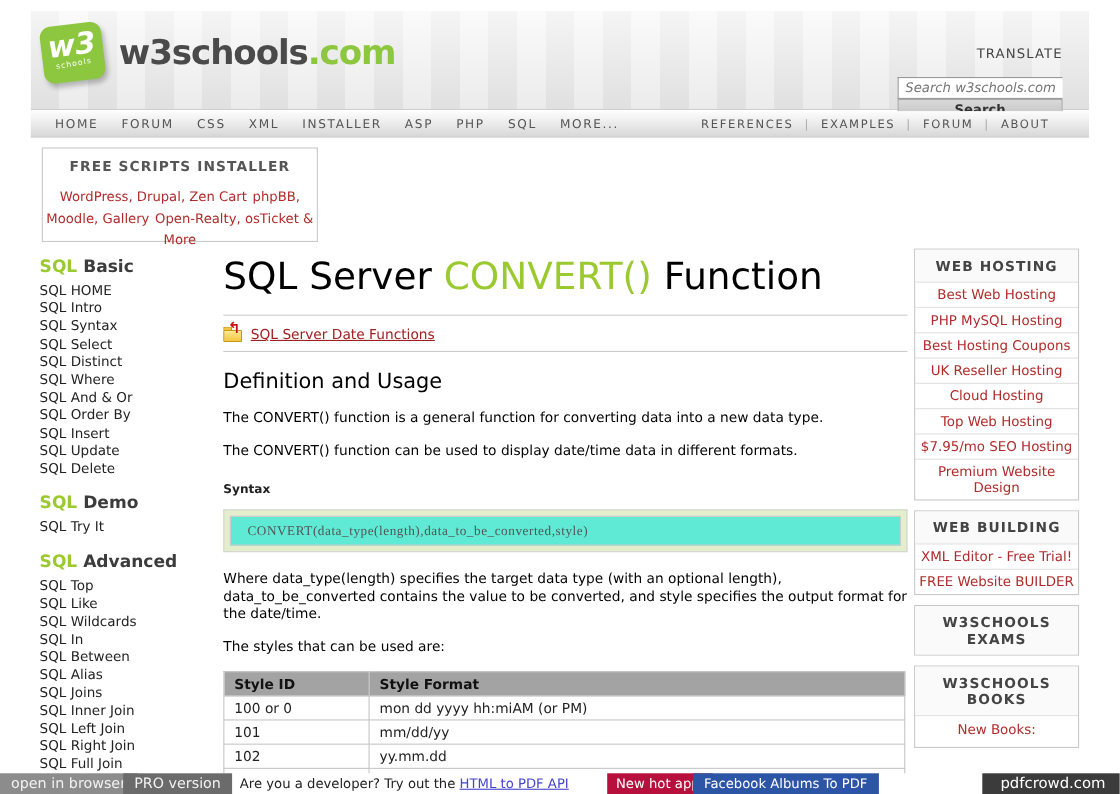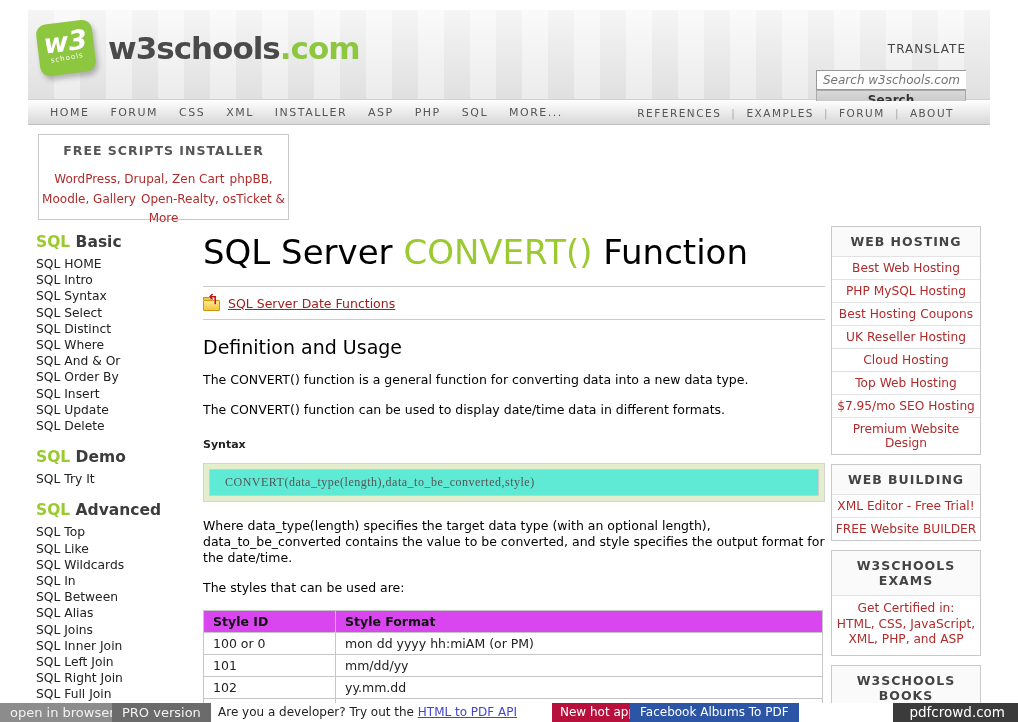--- a/index.html
+++ b/index.html
@@ -82,21 +82,21 @@
   .syntax-heading { font-size:11px; font-weight:bold; margin:20px 0 12px; }
   .code-box { background:#e5eecc; border:1px solid #d4d4d4; padding:5px; margin-bottom:16px; }
   .code-inner {
     background:#5eead4; border:1px solid #ccc; padding:5px 15px;
     font-family:Liberation Serif, serif; font-size:12px; color:#555; letter-spacing:.5px;
   }
   .styles-table { border-collapse:collapse; width:620px; margin-top:4px; }
   .styles-table th, .styles-table td {
     border:1px solid #c6c6c6; font-size:12.5px; text-align:left; padding:3px 9px; height:22px;
   }
-  .styles-table th { background:#d946ef; font-weight:bold; color:#111; }
+  .styles-table th { background:#a3a3a3; font-weight:bold; color:#111; }
   .styles-table td:first-child, .styles-table th:first-child { width:132px; }
 
   
   .right-col { position:absolute; left:831px; top:226px; width:150px; }
   .side-box { border:1px solid #c9c9c9; background:#fff; margin-bottom:9px; text-align:center; }
   .side-box-title {
     font-size:12.5px; font-weight:bold; color:#444; letter-spacing:1px;
     padding:7px 2px; background:#fafafa;
   }
   .side-link { display:block; font-size:12.2px; color:#b02b2b; padding:4px 2px; border-top:1px solid #e2e2e2; line-height:14px; }
@@ -269,25 +269,20 @@
   </div>
 
   <div class="side-box">
     <div class="side-box-title">WEB BUILDING</div>
     <a class="side-link">XML Editor - Free Trial!</a>
     <a class="side-link">FREE Website BUILDER</a>
   </div>
 
   <div class="side-box">
     <div class="side-box-title">W3SCHOOLS EXAMS</div>
-    <div class="side-lines">
-      <div class="side-line">Get Certified in:</div>
-      <div class="side-line">HTML, CSS, JavaScript,</div>
-      <div class="side-line">XML, PHP, and ASP</div>
-    </div>
   </div>
 
   <div class="side-box">
     <div class="side-box-title">W3SCHOOLS BOOKS</div>
     <div class="side-lines">
       <div class="side-line">New Books:</div>
 
     </div>
   </div>
 

